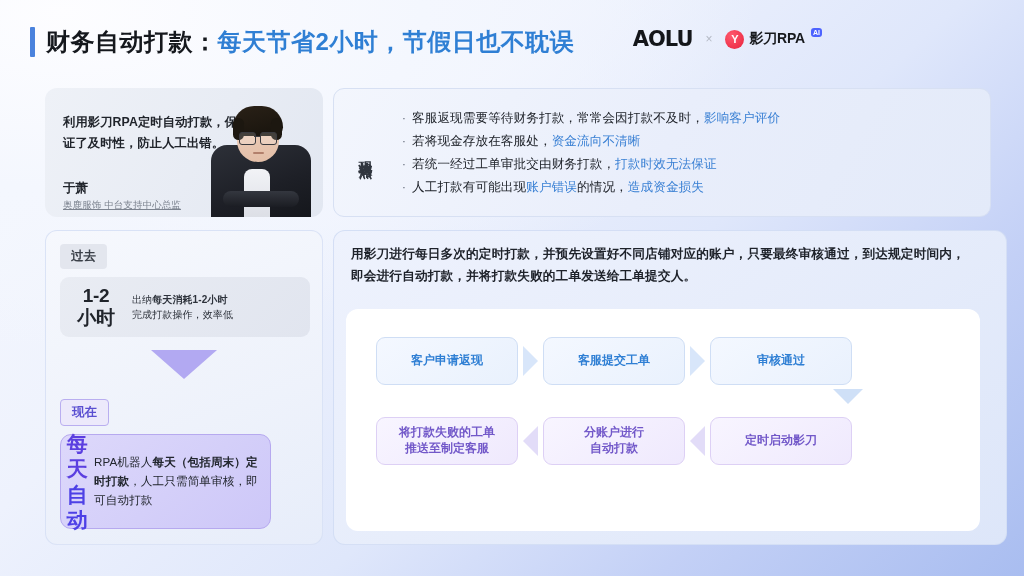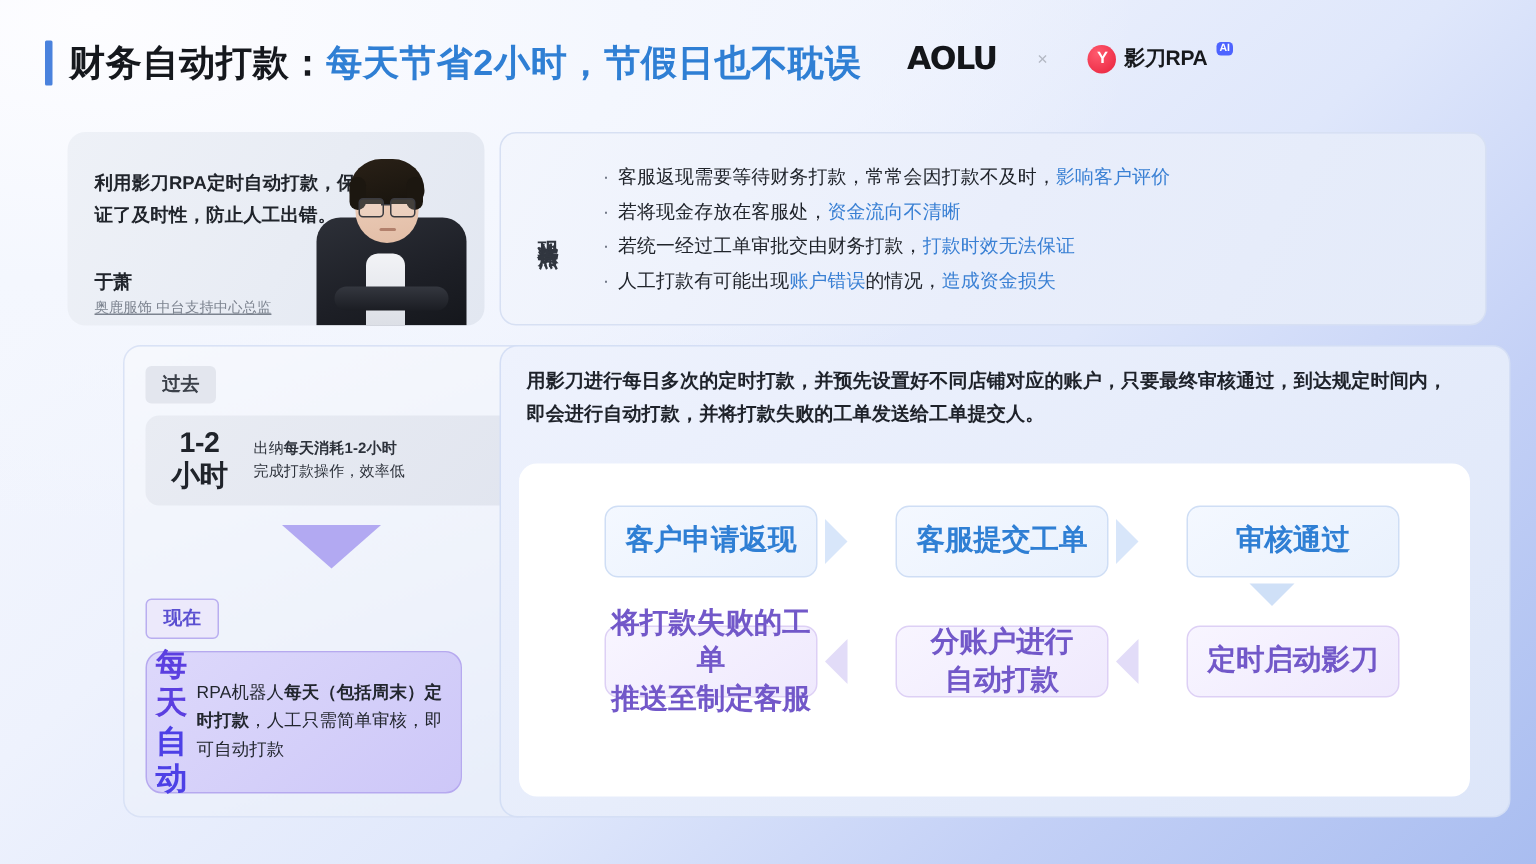--- a/index.html
+++ b/index.html
@@ -16,21 +16,21 @@
     overflow:hidden;
   }
 
   
   .header{position:absolute;left:0;top:0;width:844px;height:80px;}
   .title-wrap{position:absolute;left:30px;top:26px;display:flex;align-items:center;}
   .title-bar{width:5px;height:30px;background:#4a82dd;border-radius:1px;margin-right:11px;}
   .title-txt{font-size:24px;font-weight:700;letter-spacing:.5px;color:#15181d;white-space:nowrap;}
   .title-txt .accent{color:#2f7fd4;}
 
-  .brands{position:absolute;right:22px;top:27px;display:flex;align-items:center;gap:27px;}
+  .brands{position:absolute;right:22px;top:27px;display:flex;align-items:center;gap:13px;}
   .brand-aolu{font-size:21px;font-weight:800;letter-spacing:-1px;color:#14161a;
     font-family:"DejaVu Sans",sans-serif;}
   .brand-x{font-size:12px;color:#b4b9c4;}
   .brand-yd{display:flex;align-items:center;gap:5px;}
   .yd-mark{width:19px;height:19px;border-radius:50%;
     background:radial-gradient(circle at 35% 30%,#ff5a6e,#e8213c);
     display:flex;align-items:center;justify-content:center;}
   .yd-mark span{color:#fff;font-size:11px;font-weight:700;line-height:1;}
   .yd-txt{font-size:14px;font-weight:700;color:#17191d;letter-spacing:-.2px;}
   .yd-ai{margin-left:1px;background:#4d63ff;color:#fff;font-size:7px;font-weight:700;
@@ -80,21 +80,21 @@
   .pain-list{flex:1;padding-right:14px;}
   .pain-item{display:flex;align-items:flex-start;margin:6.5px 0;font-size:12.6px;color:#20242b;
     letter-spacing:.1px;}
   .pain-dot{width:16px;flex:0 0 16px;color:#6a7180;font-size:13px;line-height:1.25;text-align:center;}
   .pain-txt{line-height:1.3;}
   .pain-txt .hl{color:#3a80d4;}
 
   
   .left-panel{position:absolute;left:45px;top:230px;width:278px;height:315px;border-radius:12px;
     background:linear-gradient(160deg,#f6f8fd 0%,#eef2fb 60%,#e7edfa 100%);
-    border:1px solid rgba(214,223,244,.85);box-sizing:border-box;margin-left:37px;}
+    border:1px solid rgba(214,223,244,.85);box-sizing:border-box;}
   .tag{position:absolute;font-size:12.5px;font-weight:700;padding:4px 11px;border-radius:4px;}
   .tag-past{left:14px;top:13px;color:#3b4049;background:#e3e6ee;}
   .tag-now{left:14px;top:168px;color:#5a4fd1;background:#ece9fb;border:1.2px solid #b9aef0;
     box-sizing:border-box;text-align:center;}
 
   .box-past{position:absolute;left:14px;top:46px;width:250px;height:60px;border-radius:9px;
     background:linear-gradient(135deg,#e9ecf3,#e1e5ef);display:flex;align-items:center;}
   .big-past{width:72px;text-align:center;font-size:19px;font-weight:800;color:#20242b;line-height:1.18;
     letter-spacing:-.3px;}
   .desc-past{font-size:10px;color:#2d323b;line-height:1.55;letter-spacing:.1px;}
@@ -119,22 +119,22 @@
     border:1px solid rgba(210,221,244,.9);box-sizing:border-box;}
   .intro{position:absolute;left:17px;top:13px;width:622px;font-size:12.7px;line-height:1.72;
     color:#1e222a;font-weight:600;letter-spacing:.1px;}
 
   .flow{position:absolute;left:12px;top:78px;width:634px;height:222px;border-radius:12px;
     background:#ffffff;}
   .frow{position:absolute;display:flex;align-items:center;}
   .frow1{left:30px;top:28px;}
   .frow2{left:30px;top:108px;}
   .fbox{width:142px;height:48px;border-radius:9px;display:flex;align-items:center;
-    justify-content:center;text-align:center;font-size:19px;font-weight:700;line-height:1.32;
-    box-sizing:border-box;margin-left:27px;}
+    justify-content:center;text-align:center;font-size:12px;font-weight:700;line-height:1.32;
+    box-sizing:border-box;}
   .fbox.blue{background:linear-gradient(145deg,#f4f8ff,#e9f1fd);border:1.2px solid #cfdef5;color:#2f7fd4;}
   .fbox.purple{background:linear-gradient(145deg,#f8f5ff,#efe9fd);border:1.2px solid #ddd0f5;color:#7258c9;}
   .farrow{width:25px;height:30px;display:flex;align-items:center;justify-content:center;}
   .farrow .tri-r{width:0;height:0;border-top:15px solid transparent;border-bottom:15px solid transparent;
     border-left:15px solid #d8e6fa;}
   .farrow .tri-l{width:0;height:0;border-top:15px solid transparent;border-bottom:15px solid transparent;
     border-right:15px solid #dbe8fb;}
   .farrow.pl .tri-l{border-right-color:#e2dcf8;}
   .vchev{position:absolute;left:487px;top:80px;width:0;height:0;
     border-left:15px solid transparent;border-right:15px solid transparent;

